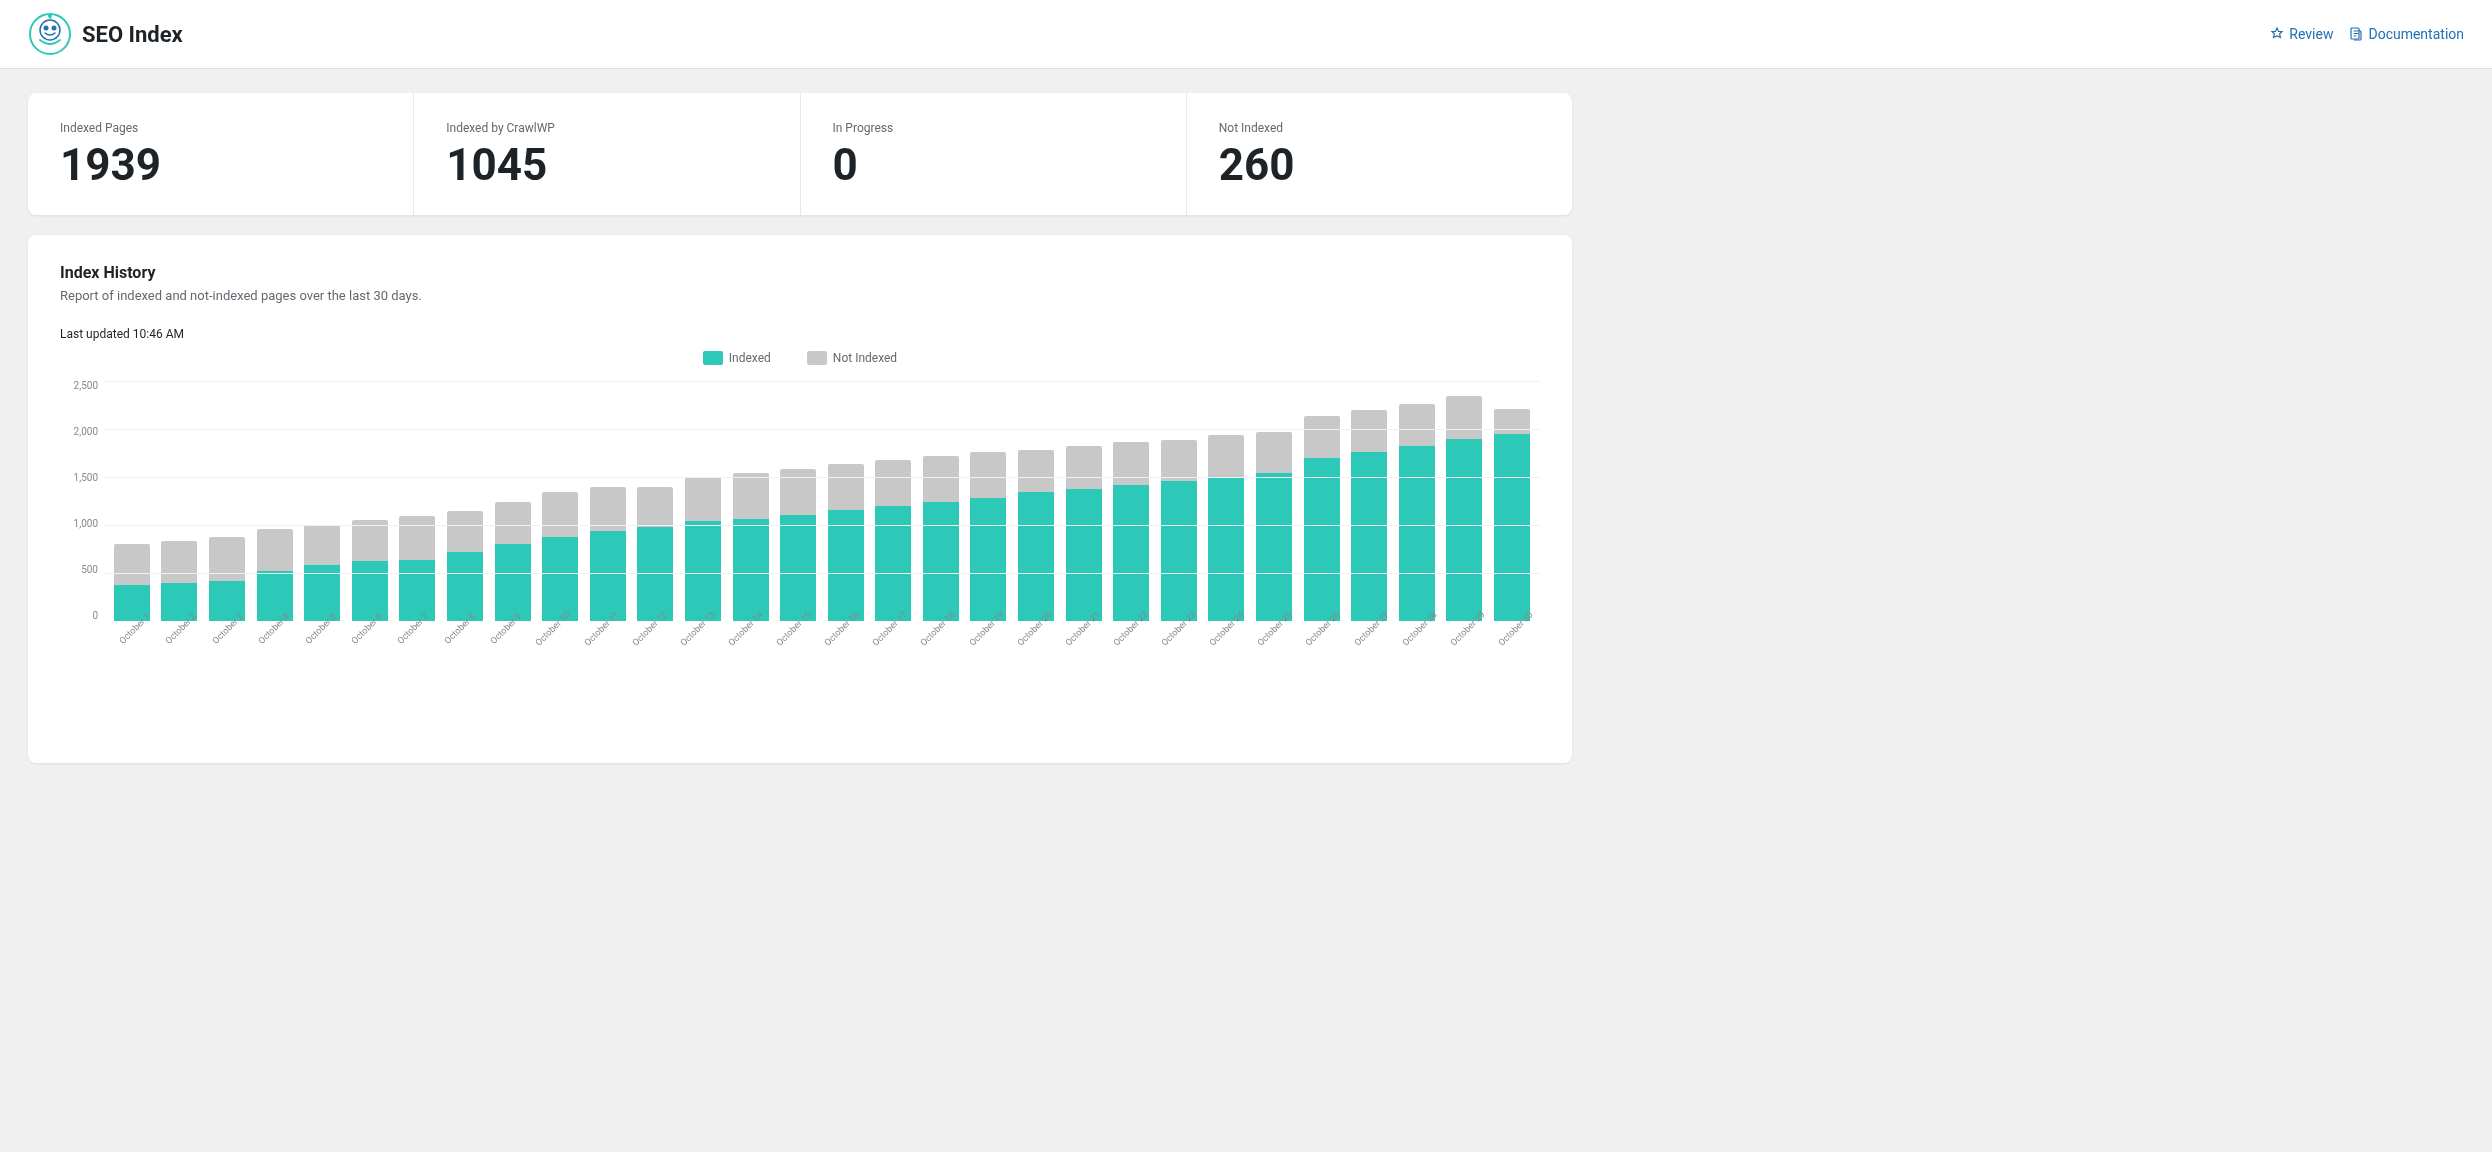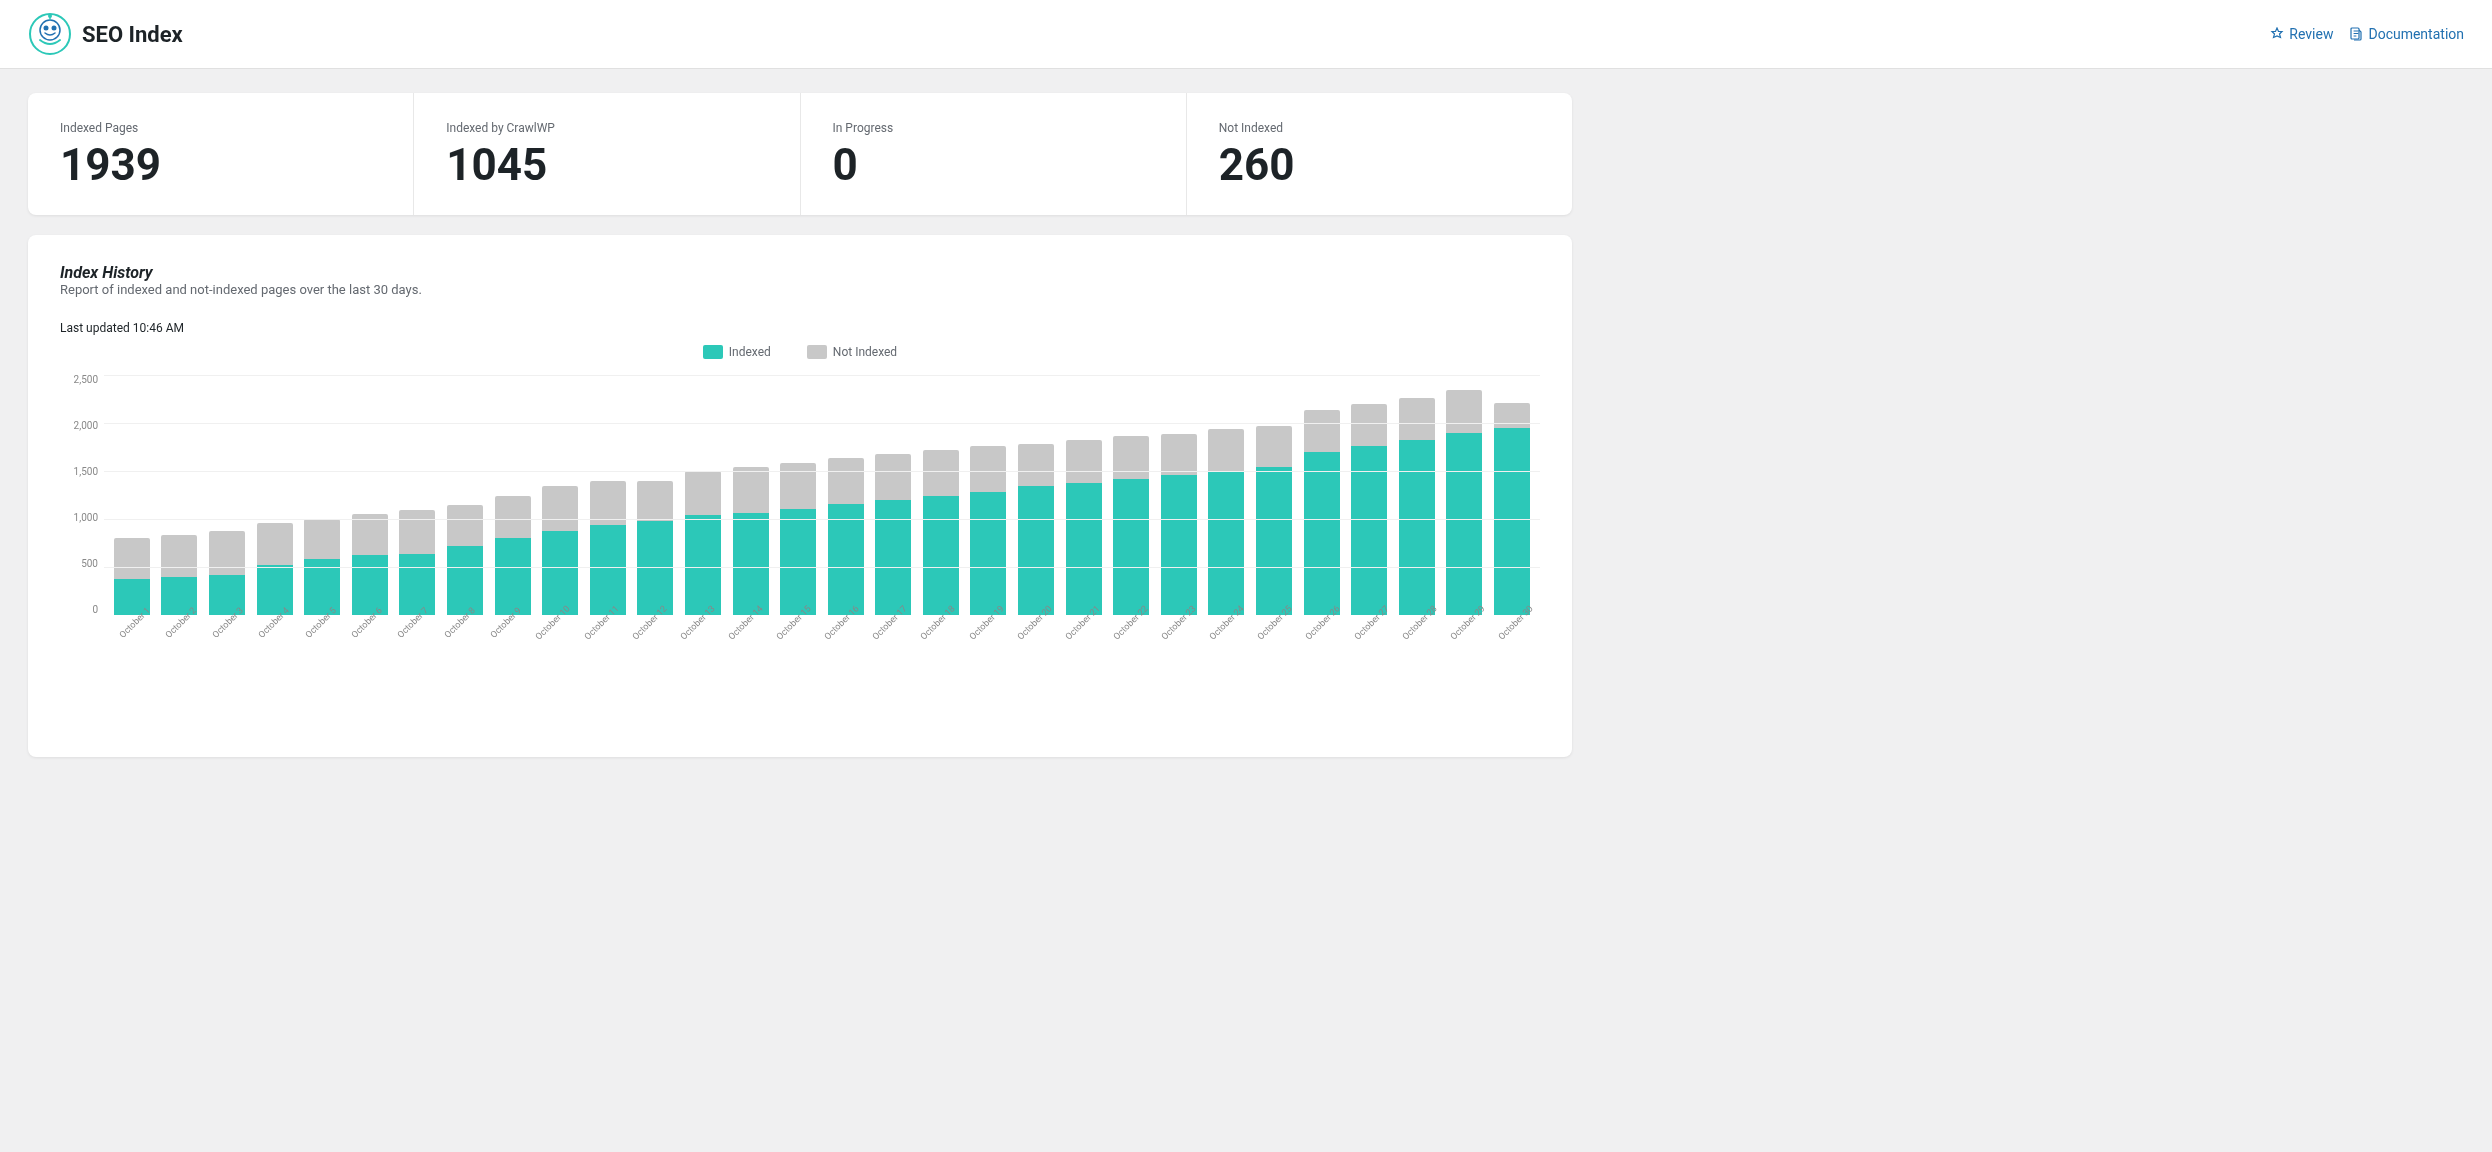--- a/index.html
+++ b/index.html
@@ -77,21 +77,21 @@
     .chart-card {
       background: #fff;
       border-radius: 8px;
       padding: 28px 32px;
       box-shadow: 0 1px 3px rgba(0,0,0,0.08);
     }
     .chart-title {
       font-size: 16px;
       font-weight: 700;
       color: #1d2327;
-      font-style: italic;
+      margin-bottom: 6px;
     }
     .chart-subtitle {
       font-size: 13px;
       color: #646970;
       margin-bottom: 24px;
     }
     .chart-updated {
       font-size: 12px;
       font-weight: 400;
       color: #1d2327;

